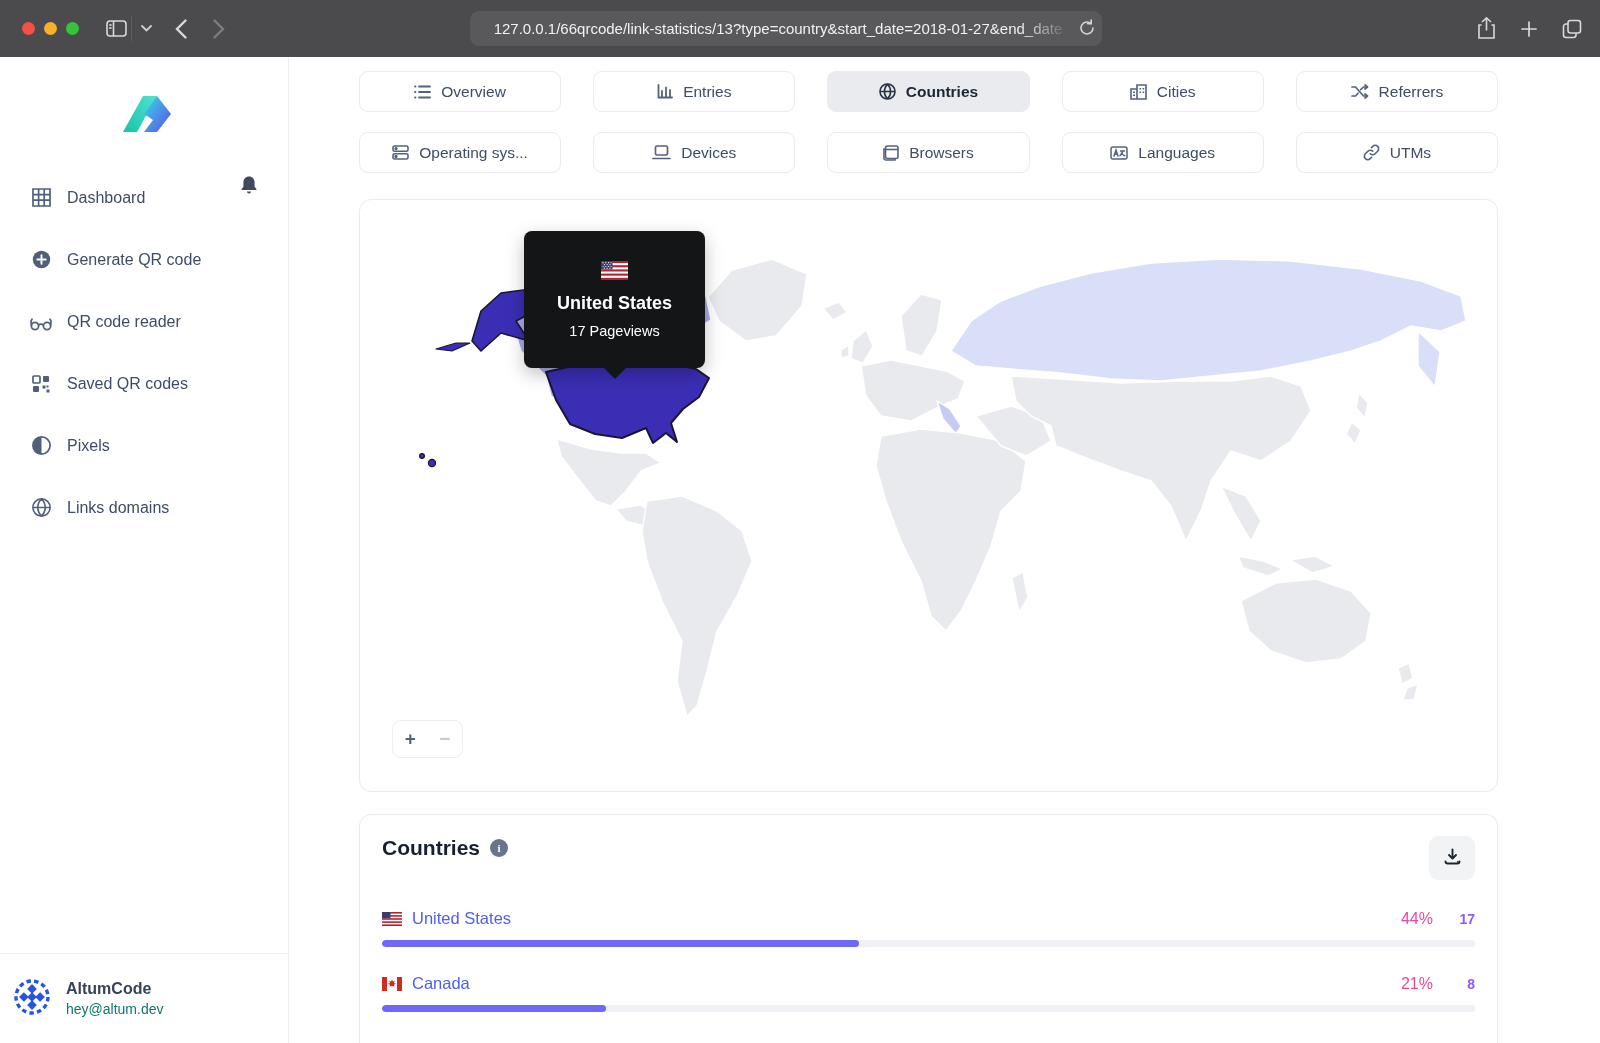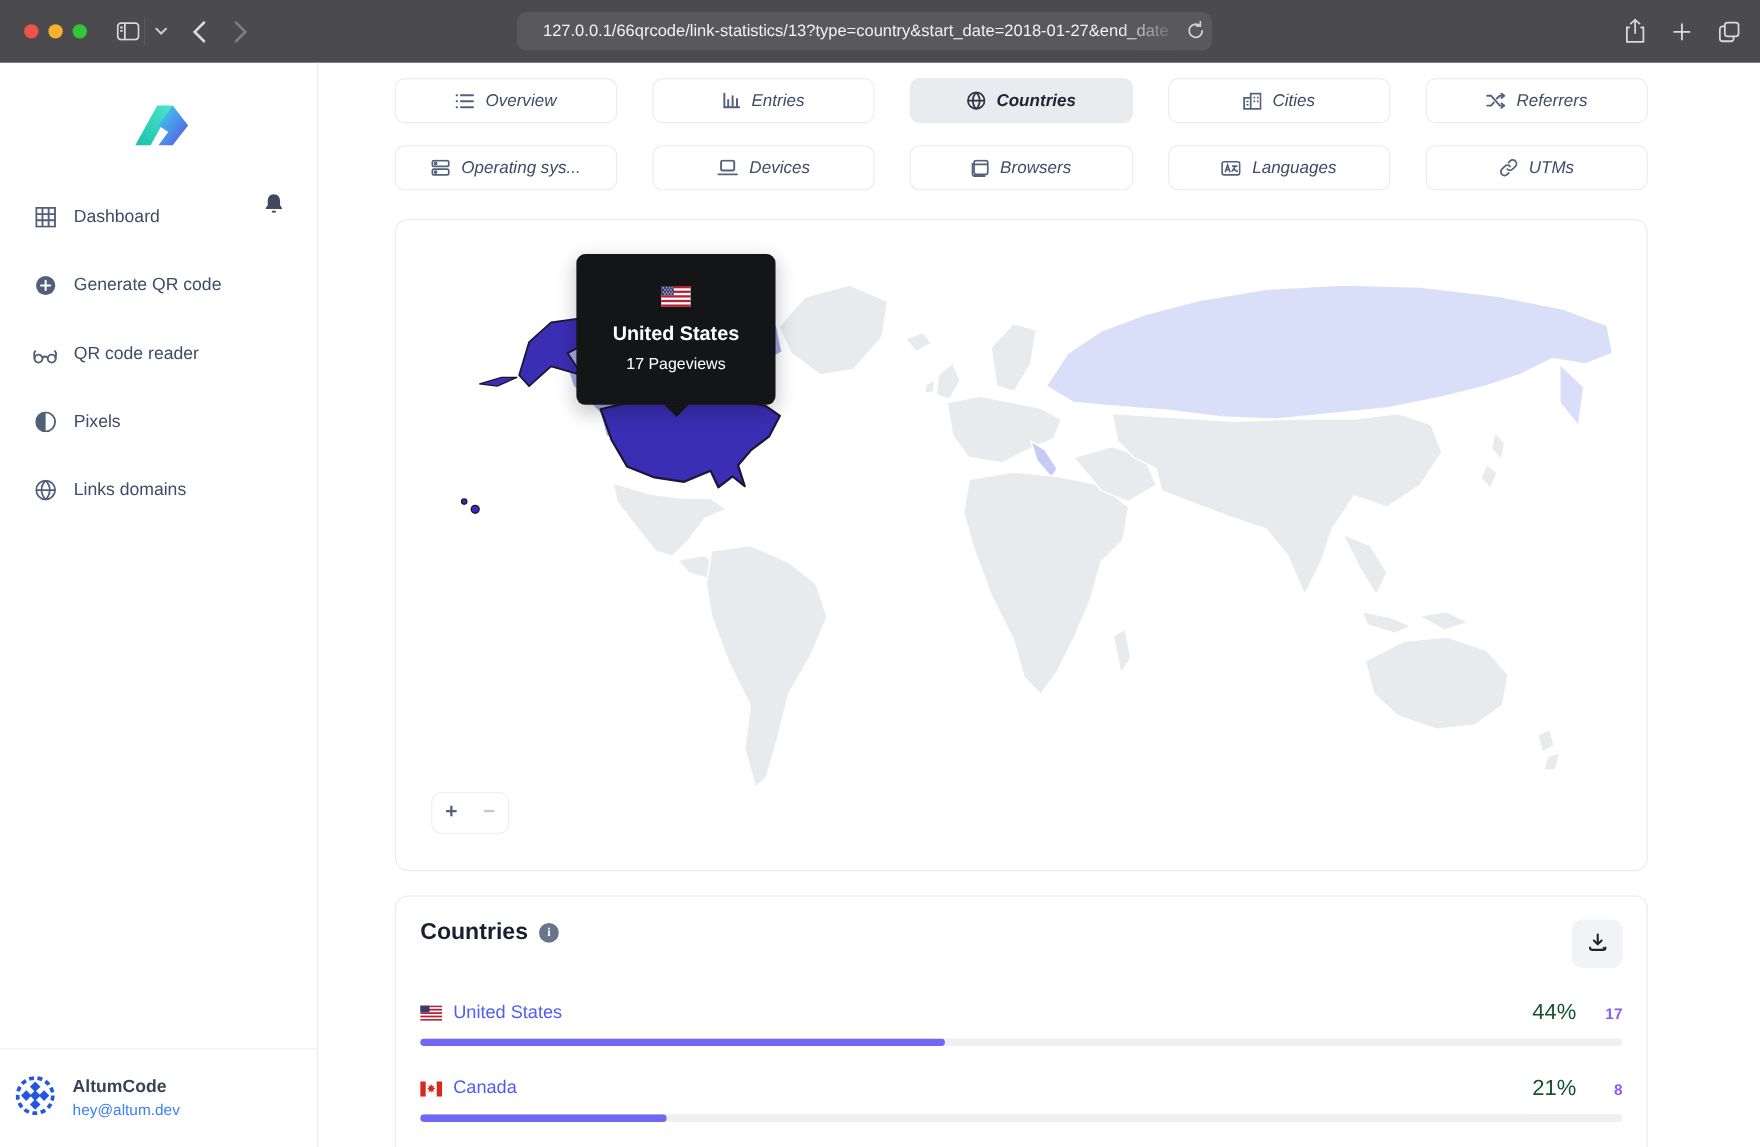--- a/index.html
+++ b/index.html
@@ -29,29 +29,29 @@
   .logo-wrap { height:110px; display:flex; align-items:center; justify-content:center; }
   .nav { padding:0 0 0 30px; display:flex; flex-direction:column; }
   .nav-item { height:40px; margin-bottom:22px; display:flex; align-items:flex-end; gap:15px;
     color:#42507a; font-size:16px; font-weight:500; cursor:pointer; position:relative; }
   .nav-item .label { color:#3e4c66; }
   .nav-item .icon { width:22px; display:flex; justify-content:center; color:#515f79; }
   .bell { position:absolute; right:30px; top:8px; color:#3f4a5f; }
   .user { position:absolute; bottom:0; left:0; width:100%; height:90px; border-top:1px solid #eceef1;
     display:flex; align-items:center; gap:16px; padding-left:14px; }
   .user-name { font-size:16px; font-weight:700; color:#394357; }
-  .user-email { font-size:14px; color:#3b82f6; margin-top:3px; }
+  .user-email { font-size:14px; color:#0f766e; margin-top:3px; }
 
   .main { flex:1; position:relative; padding:14px 102px 0 70px; }
 
   
   .tabs { display:grid; grid-template-columns:repeat(5,1fr); gap:20px 32px; }
   .tab { height:41px; background:#fff; border:1px solid #e9ebef; border-radius:9px;
     display:flex; align-items:center; justify-content:center; gap:10px;
-    color:#3e4c66; font-size:15.5px; font-weight:500; cursor:pointer;font-style:italic; }
+    color:#3e4c66; font-size:15.5px; font-weight:500; cursor:pointer; }
   .tab .t-icon { color:#55627c; display:flex; }
   .tab.active { background:var(--c-tab-active-bg,#e9ebee); border-color:#e9ebee; color:#1c2633; font-weight:600; }
   .tab.active .t-icon { color:#2a3442; }
 
   
   .map-card { position:relative; margin-top:26px; height:593px; border:1px solid #e8eaee; border-radius:12px; overflow:hidden; }
   .map-svg { position:absolute; inset:0; }
   .tooltip { position:absolute; left:164px; top:31px; width:181px; height:137px; background:#141517;
     border-radius:8px; color:#fff; display:flex; flex-direction:column; align-items:center;
     justify-content:center; gap:9px; box-shadow:0 6px 18px rgba(0,0,0,.25); }
@@ -71,21 +71,21 @@
   .info-ic { width:18px; height:18px; border-radius:50%; background:#69758a; color:#fff; font-size:11px;
     font-weight:700; display:flex; align-items:center; justify-content:center; font-family:"Liberation Serif",serif; }
   .dl-btn { position:absolute; right:22px; top:21px; width:46px; height:44px; background:#f2f3f5;
     border:0; border-radius:9px; display:flex; align-items:center; justify-content:center; cursor:pointer; color:#1c2430; }
   .rows { margin-top:49px; }
   .row { margin-bottom:27px; }
   .row-line { display:flex; align-items:center; }
   .row-line .flag { margin-right:10px; display:flex; }
   .row-link { color:var(--c-accent-indigo,#4e5ef1); font-size:16.5px; cursor:pointer; text-decoration:none; }
   .row-right { margin-left:auto; display:flex; align-items:baseline; gap:22px; }
-  .row-pct { color:#14532d; font-size:20px; }
+  .row-pct { color:#ec4899; font-size:16px; }
   .row-count { color:#8b5cf6; font-size:14px; font-weight:600; min-width:20px; text-align:right; }
   .track { margin-top:12px; height:7px; background:#eef0f3; border-radius:99px; overflow:hidden; }
   .fill { height:100%; background:var(--c-bar-fill,#6e68f4); border-radius:99px; }
 </style>
 </head>
 <body>
 
 <div class="chrome">
   <div class="traffic">
     <span class="t-red"></span>
@@ -194,20 +194,33 @@
       </div>
       <div class="nav-item">
         <span class="icon">
           <svg width="22" height="14" viewBox="0 0 22 14" fill="none" stroke="currentColor" stroke-width="1.7">
               <circle cx="5" cy="9" r="3.6"></circle>
               <circle cx="17" cy="9" r="3.6"></circle>
               <path d="M8.6 8.2c1.4-1.2 3.4-1.2 4.8 0M1.4 9 1 4l1.4-2.4M20.6 9 21 4l-1.4-2.4"></path>
             </svg>
         </span>
         <span class="label">QR code reader</span>
+      </div>
+      <div class="nav-item">
+        <span class="icon">
+          <svg width="18" height="18" viewBox="0 0 18 18" fill="currentColor">
+              <rect x="1" y="1" width="7" height="7" rx="1" fill="none" stroke="currentColor" stroke-width="1.7"></rect>
+              <rect x="1" y="11" width="6" height="6" rx="1"></rect>
+              <rect x="11" y="1" width="6" height="6" rx="1"></rect>
+              <rect x="10.5" y="10.5" width="3" height="3"></rect>
+              <rect x="14.5" y="14.5" width="3" height="3"></rect>
+              <rect x="14.5" y="10.5" width="2" height="2"></rect>
+            </svg>
+        </span>
+        <span class="label">Saved QR codes</span>
       </div>
       <div class="nav-item">
         <span class="icon">
           <svg width="19" height="19" viewBox="0 0 19 19">
               <circle cx="9.5" cy="9.5" r="8.6" fill="none" stroke="currentColor" stroke-width="1.7"></circle>
               <path d="M9.5 1a8.5 8.5 0 0 0 0 17z" fill="currentColor"></path>
             </svg>
         </span>
         <span class="label">Pixels</span>
       </div>

